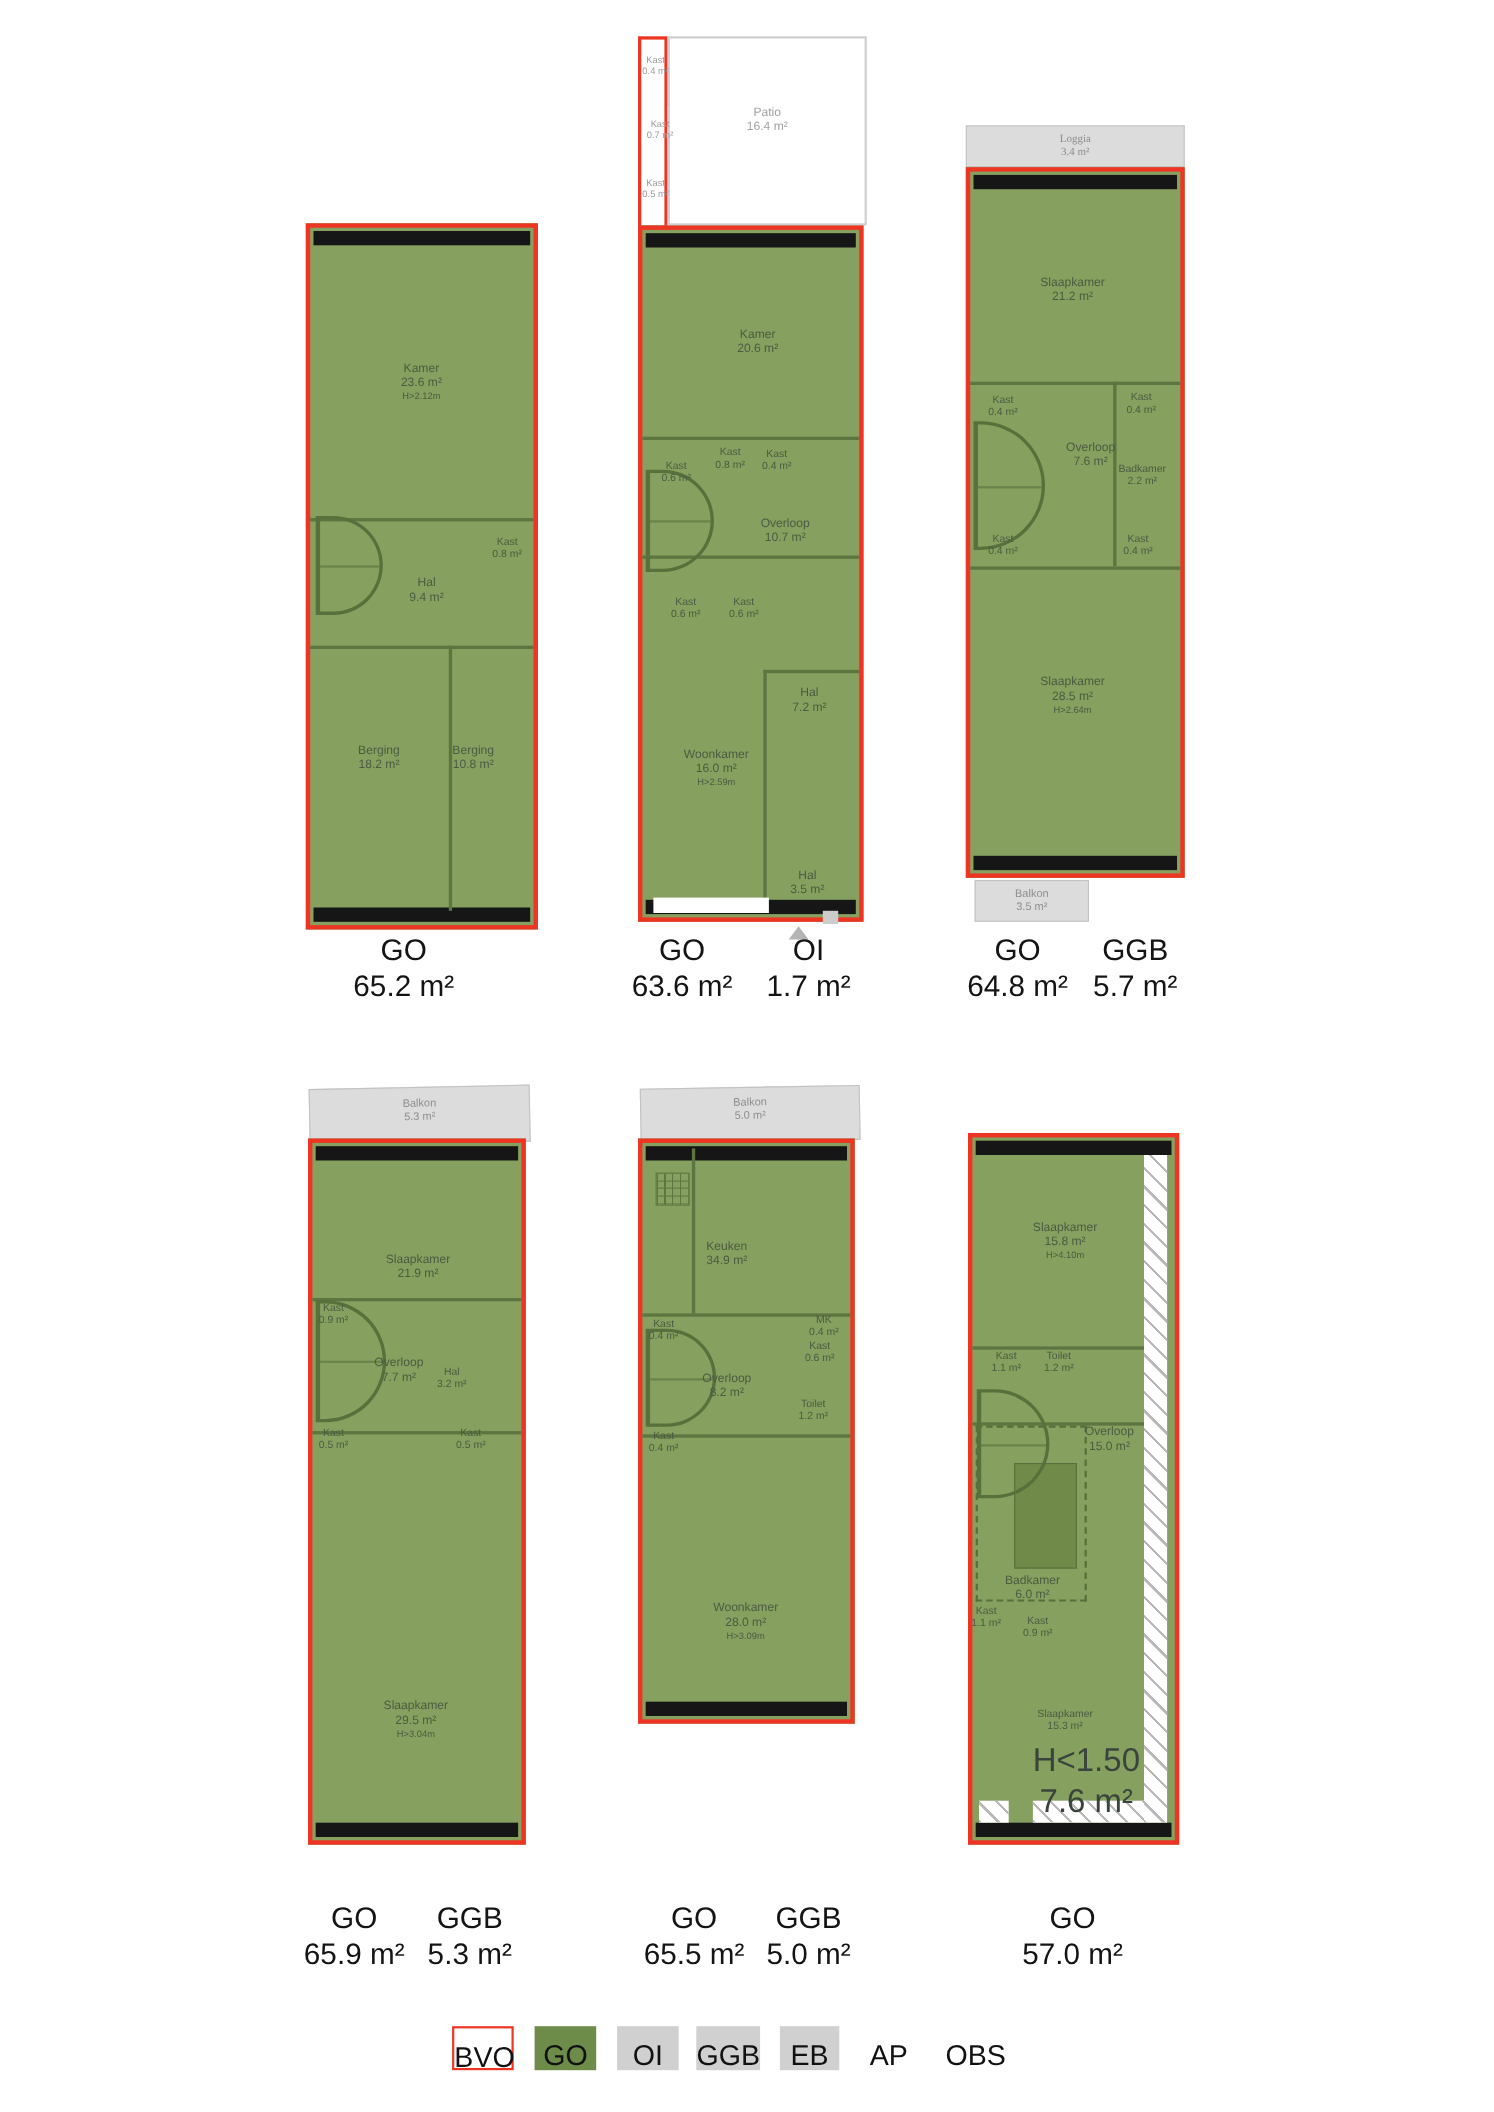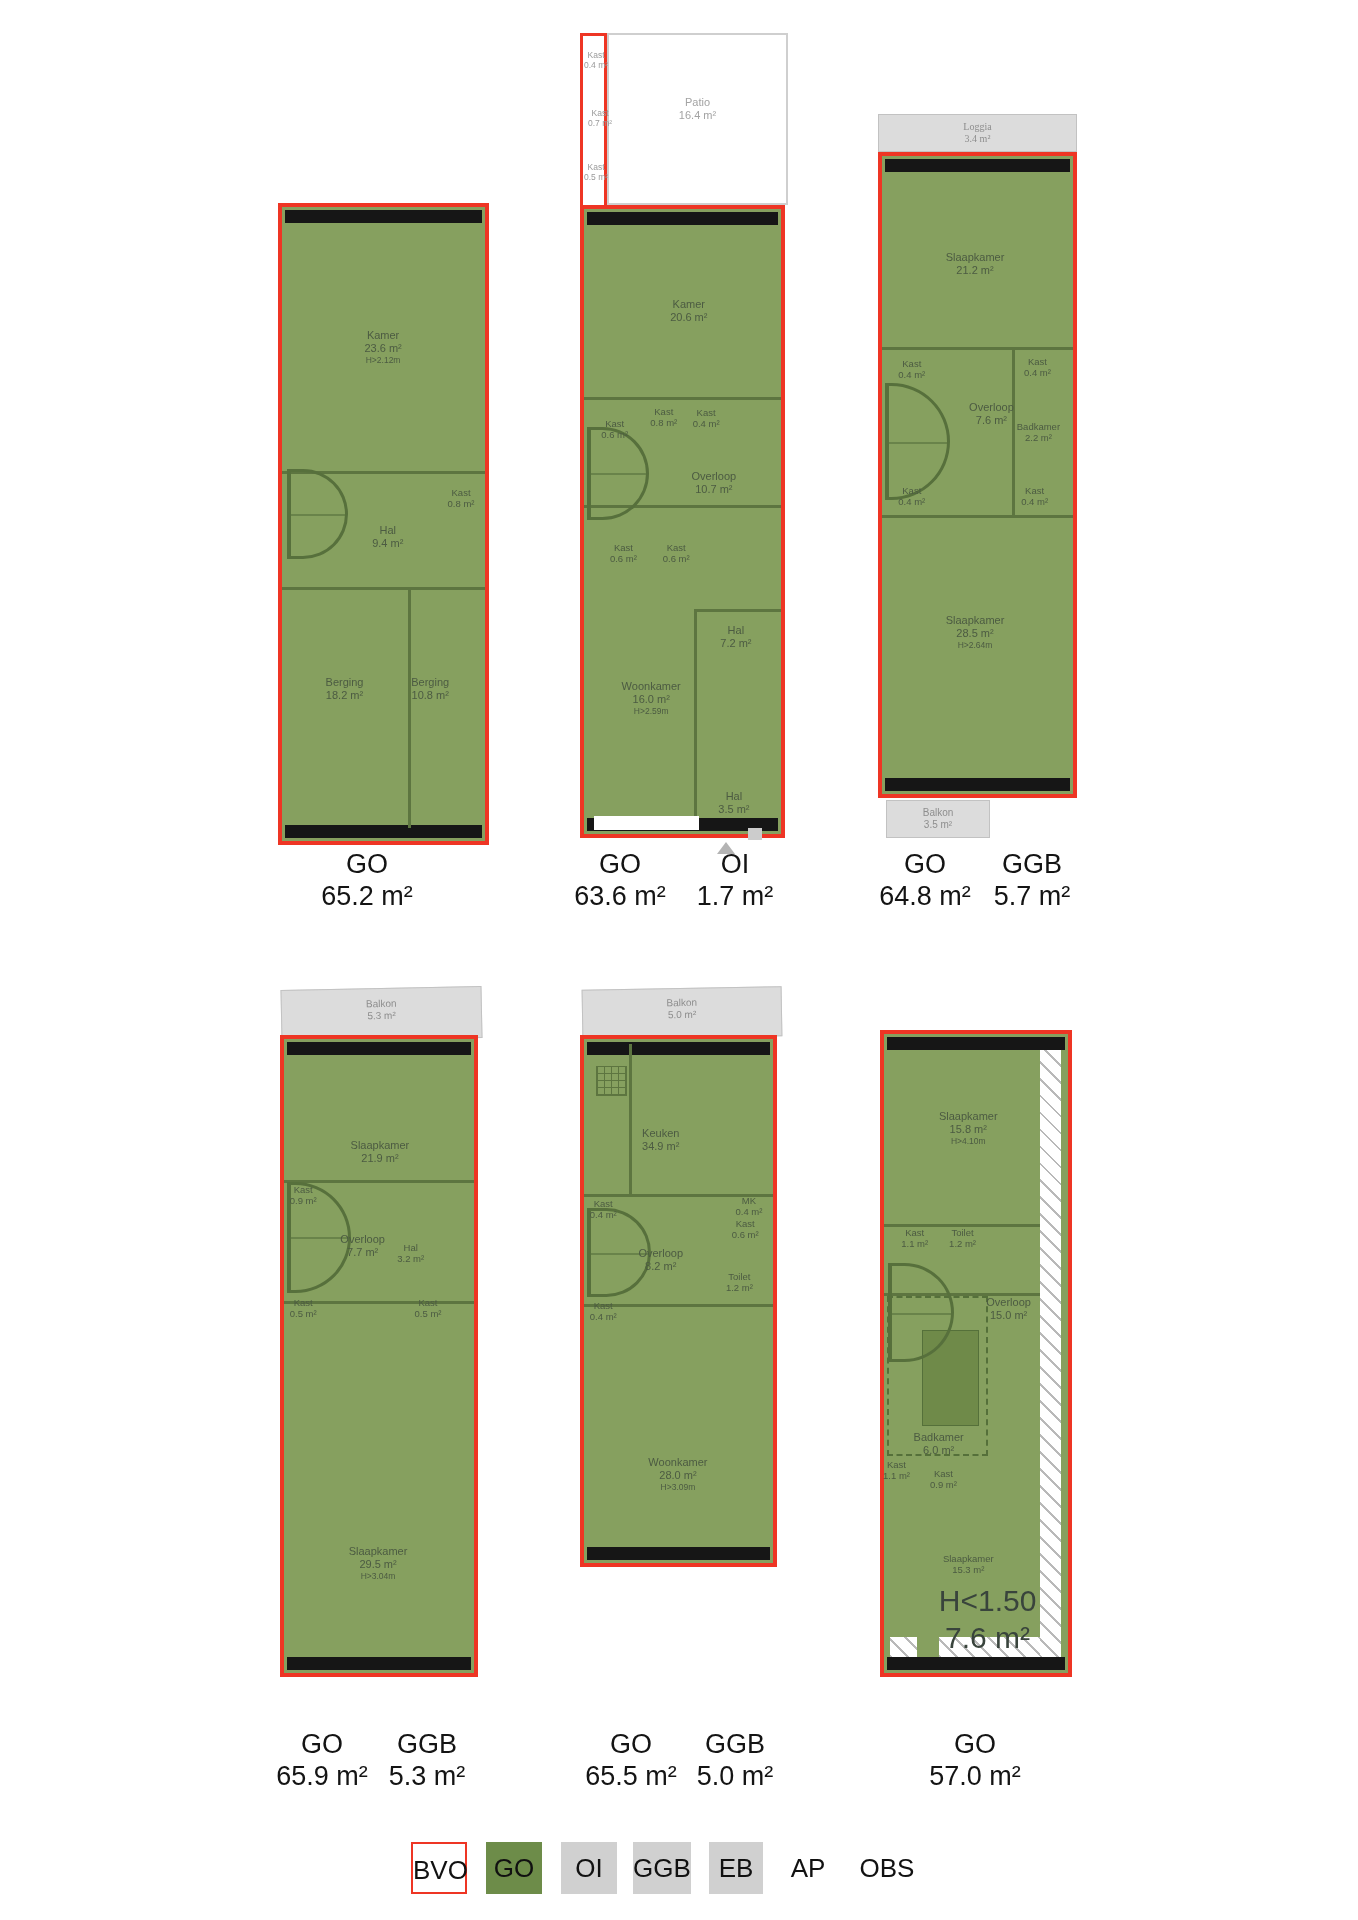--- a/index.html
+++ b/index.html
@@ -37,21 +37,21 @@
          background-image:repeating-linear-gradient(45deg,#b9b9b9 0 2px,transparent 2px 12px);}
   .dashed-zone{position:absolute;box-sizing:border-box;border:2px dashed #55703a;}
   .dark-block{position:absolute;background:#6f8a49;border:1px solid #55703a;}
   .grid-box{position:absolute;box-sizing:border-box;border:1px solid #5d7540;
             background-image:repeating-linear-gradient(0deg,#5d7540 0 1px,transparent 1px 7px),
                              repeating-linear-gradient(90deg,#5d7540 0 1px,transparent 1px 7px);}
   
   .measure{position:absolute;transform:translateX(-50%);text-align:center;color:#141414;
            font-size:27px;line-height:32px;}
   
-  .lg-box{position:absolute;box-sizing:border-box;width:56px;height:52px;text-align:center;
+  .lg-box{position:absolute;box-sizing:border-box;width:56px;height:40px;text-align:center;
           line-height:52px;font-size:26px;color:#111;}
   .lg-bvo{background:#ffffff;border:2px solid #ee3524;}
   .lg-go{background:#6d8c49;}
   .lg-grey{background:#d0d0d0;}
   .lg-text{position:absolute;transform:translateX(-50%);height:52px;line-height:52px;font-size:26px;color:#111;}
 </style>
 </head>
 <body>
 
 <div id="canvas">

